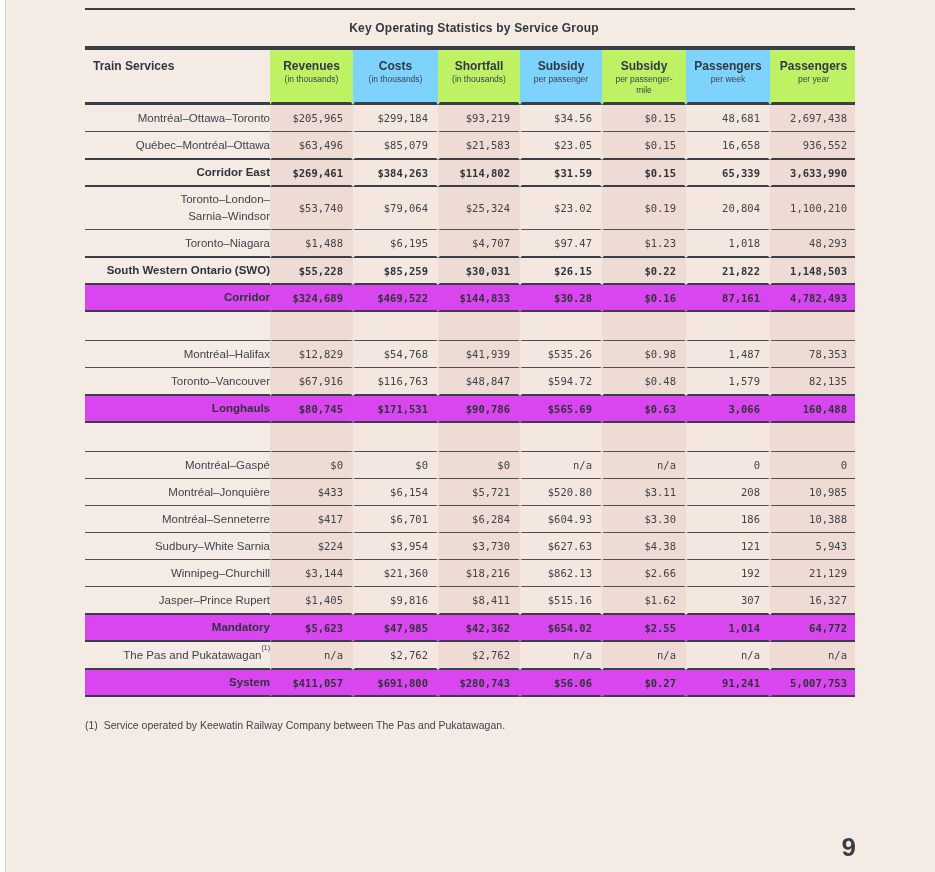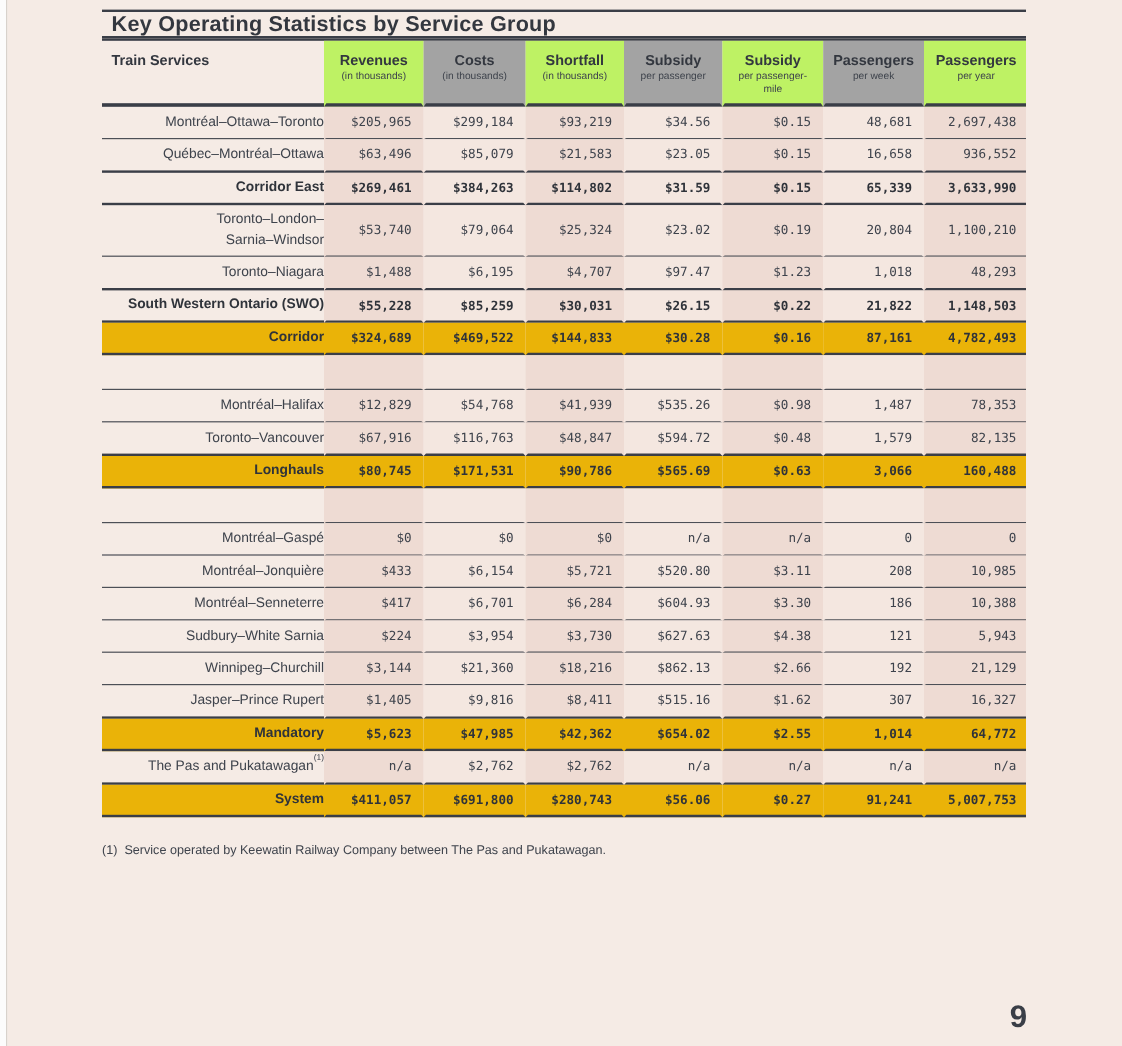--- a/index.html
+++ b/index.html
@@ -10,53 +10,53 @@
     color:#3e434c;
     position:relative;
     overflow:hidden;
   }
   .left-strip{
     position:absolute;left:0;top:0;bottom:0;width:5px;
     background:#fcfcfc;border-right:1px solid #d8d2cc;
   }
   .content{position:absolute;left:85px;top:8px;width:770px;}
   .rule{height:2px;background:#3a3e47;}
-  .title-row{height:20px;display:flex;align-items:center;padding-left:8px;
-    font-weight:bold;font-size:18px;letter-spacing:.2px;color:#33373f;}
+  .title-row{height:36px;display:flex;align-items:center;padding-left:8px;
+    font-weight:bold;font-size:12px;letter-spacing:.2px;color:#33373f;justify-content:center;}
   .subtitle-row{height:30px;display:flex;align-items:baseline;padding-left:8px;padding-top:8px;box-sizing:border-box;}
   .sub-bold{font-weight:bold;font-size:12px;color:#33373f;}
   .sub-note{font-size:10.5px;margin-left:5px;}
 
   table{border-collapse:separate;border-spacing:0;table-layout:fixed;width:770px;}
   th,td{
     border-left:2px solid transparent;border-right:2px solid transparent;
     background-clip:padding-box;
     vertical-align:middle;padding:0;
   }
   th.c0,td.c0{border-left:0;border-right:0;text-align:left;padding-left:8px;}
   td.c7,th.c7{border-right:0;}
 
   thead th{
     height:43px;padding-top:9px;vertical-align:top;
     border-bottom:3px solid #3a3e47;text-align:center;
   }
   .h-main{font-size:12px;font-weight:bold;color:#33373f;}
   .h-sub{font-size:8.5px;font-weight:normal;white-space:pre-line;line-height:1.25;margin-top:1px;color:#3e434c;}
   thead th.c1,thead th.c3,thead th.c5,thead th.c7{background:#bef264;}
-  thead th.c2,thead th.c4,thead th.c6{background:#a3a3a3;}
+  thead th.c2,thead th.c4,thead th.c6{background:#7dd3fc;}
 
   tr.data td.c1,tr.subtotal td.c1,tr.spacer td.c1,
   tr.data td.c3,tr.subtotal td.c3,tr.spacer td.c3,
   tr.data td.c5,tr.subtotal td.c5,tr.spacer td.c5,
   tr.data td.c7,tr.subtotal td.c7,tr.spacer td.c7{background:#eedbd3;}
   tr.data td.c2,tr.subtotal td.c2,tr.spacer td.c2,
   tr.data td.c4,tr.subtotal td.c4,tr.spacer td.c4,
   tr.data td.c6,tr.subtotal td.c6,tr.spacer td.c6{background:#f4e7e0;}
 
-  tr.total{background:#eab308;}
+  tr.total{background:#d946ef;}
   tr.data td{height:26px;}
   tr.spacer td{height:28px;}
   tr.subtotal td,tr.total td{height:25px;}
   tr.tall td{height:42px;}
 
   tr.b-thin td{border-bottom:1px solid #4c4f56;}
   tr.b-thick td{border-bottom:2px solid #3a3e47;}
 
   td.label{font-size:11.5px;line-height:1.45;text-align:right;}
   td.num{

